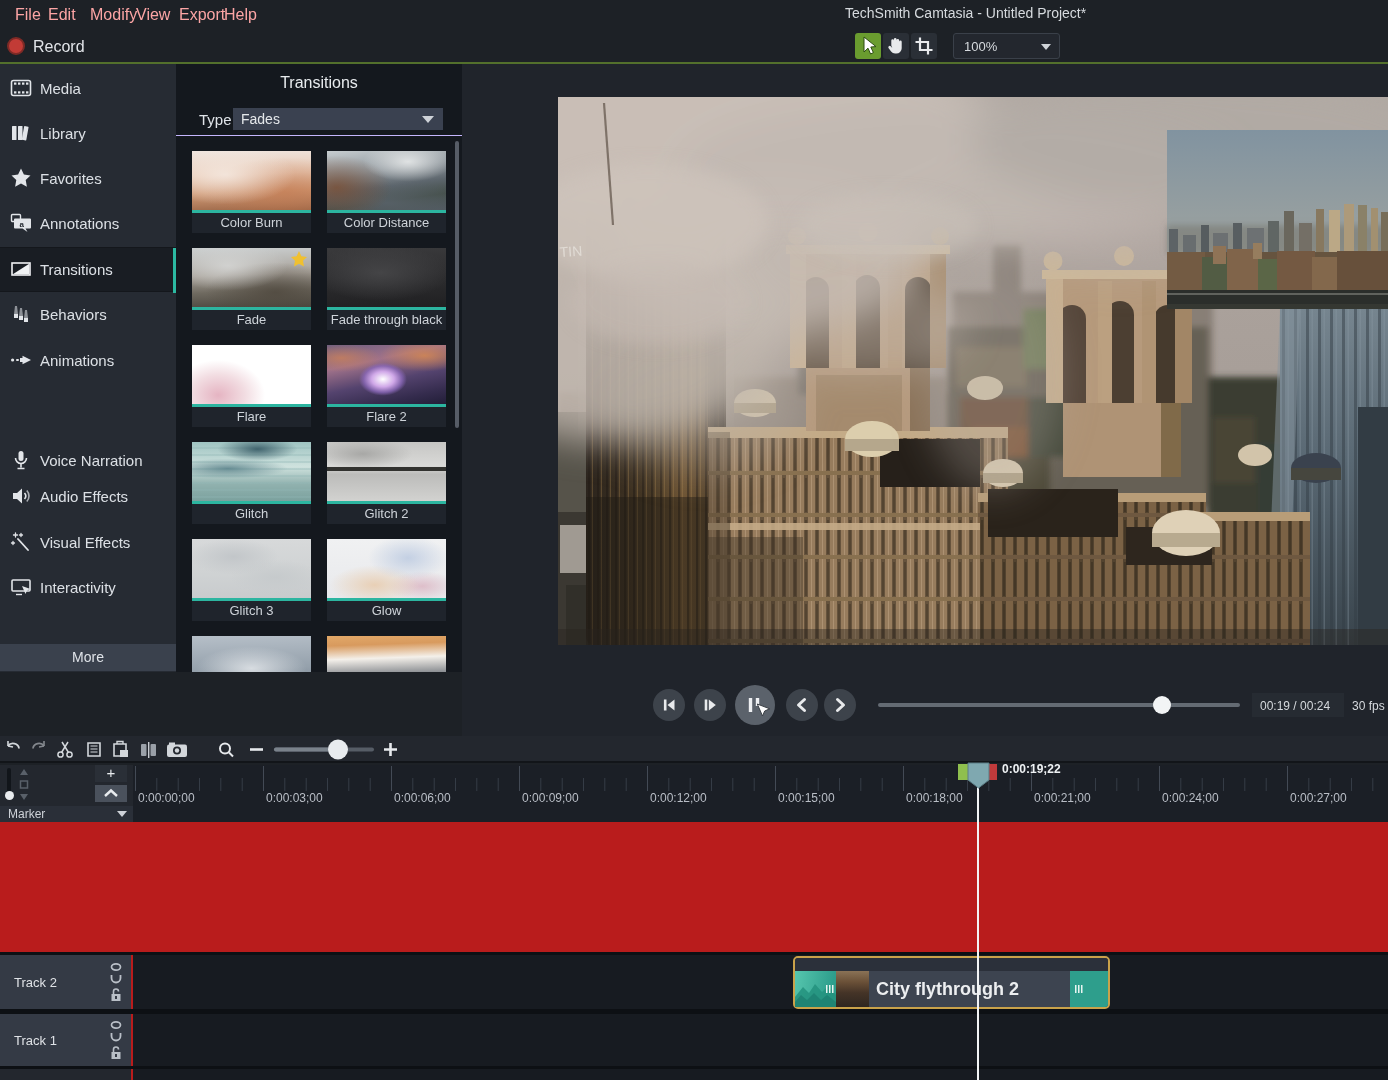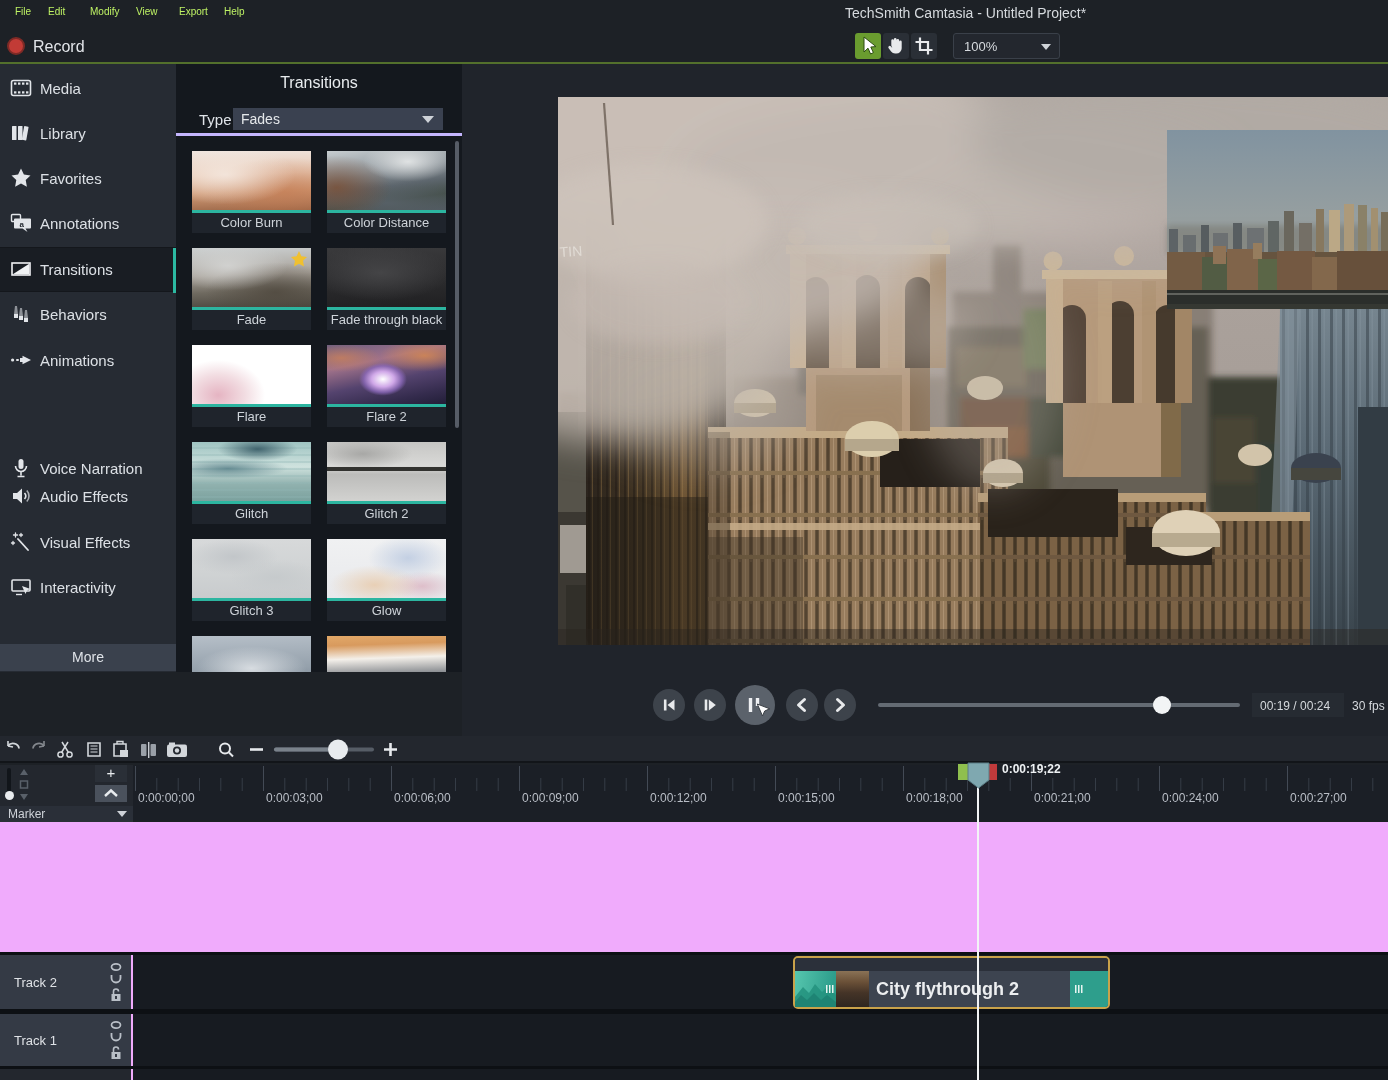--- a/index.html
+++ b/index.html
@@ -1,20 +1,20 @@
 <!DOCTYPE html>
 <html><head>
 <meta charset="utf-8">
 <style>
   * { margin:0; padding:0; box-sizing:border-box; }
   html,body { width:1388px; height:1080px; overflow:hidden; background:#1d2126;
     font-family:"Liberation Sans", sans-serif; }
   .abs { position:absolute; }
   #stage { position:relative; width:1388px; height:1080px; }
-  #menubar { left:0; top:0; width:1168px; height:25px; background:#1d2126; color:#bef264; font-size:10px; }
+  #menubar { left:0; top:0; width:1168px; height:25px; background:#1d2126; color:#fca5a5; font-size:16px; }
   #menubar span { position:absolute; top:6px; }
   #greenline { left:0; top:62px; width:1388px; height:2px; background:#53702c; }
   #rec-circle { left:7px; top:37px; width:18px; height:18px; border-radius:50%; background:#c23b36; border:2px solid #7e2a26; }
   #rec-label { left:33px; top:38px; color:#e2e5e9; font-size:16px; }
   #apptitle { left:845px; top:5px; color:#d6dade; font-size:14px; }
   .toolbtn { top:33px; width:26px; height:26px; border-radius:3px; background:#2a2f36; }
   #tb-sel { left:855px; background:#6a9c2f; }
   #tb-hand { left:883px; }
   #tb-crop { left:911px; }
   #zoomdd { left:953px; top:33px; width:107px; height:26px; background:#23272e; border:1px solid #3a4049; border-radius:3px; color:#d6dade; font-size:13px; }
@@ -22,39 +22,39 @@
   #zoomdd .car { position:absolute; right:8px; top:10px; width:0; height:0; border-left:5px solid transparent; border-right:5px solid transparent; border-top:6px solid #cfd3d8; }
   #sidebar { left:0; top:64px; width:176px; height:608px; background:#262b33; }
   .side-item { position:absolute; left:0; width:176px; height:45px; color:#dce0e5; font-size:15px; }
   .side-item .txt { position:absolute; left:40px; top:14px; }
   .side-item .ic { position:absolute; left:10px; top:11px; width:22px; height:22px; }
   #side-sel { position:absolute; left:0; top:183px; width:176px; height:45px; background:#191d23; border-top:1px solid #14171c; border-bottom:1px solid #14171c; }
   #side-sel .bar { position:absolute; right:0; top:0; width:3px; height:45px; background:#2cb9a2; }
   #more-btn { position:absolute; left:0; top:580px; width:176px; height:27px; background:#3a414d; color:#dfe3e8; font-size:14px; text-align:center; line-height:27px; }
   #panel { left:176px; top:64px; width:286px; height:608px; background:#14181e; overflow:hidden; }
   #panel-hd { position:absolute; left:0; top:0; width:286px; height:38px; background:#14181e; color:#e8ebee; font-size:16px; text-align:center; line-height:38px; }
-  #type-row { position:absolute; left:0; top:38px; width:286px; height:34px; border-bottom:3px solid #c4b5fd; }
+  #type-row { position:absolute; left:0; top:38px; width:286px; height:34px; border-bottom:1px solid #c4b5fd; }
   #type-row .lbl { position:absolute; left:23px; top:9px; color:#dfe3e8; font-size:15px; }
   #type-dd { position:absolute; left:57px; top:6px; width:210px; height:22px; background:#3a4150; color:#e4e7ea; font-size:14px; }
   #type-dd .t { position:absolute; left:8px; top:3px; }
   #type-dd .car { position:absolute; right:9px; top:8px; width:0; height:0; border-left:6px solid transparent; border-right:6px solid transparent; border-top:7px solid #ced2d8; }
   .card { position:absolute; width:125px; }
   .card .img { position:relative; width:119px; height:62px; border-bottom:3px solid #2cb5a0; overflow:hidden; }
   .card .cap { width:119px; height:20px; background:#1f242c; color:#ced3d9; font-size:13px; text-align:center; line-height:20px; }
   #scrollthumb { position:absolute; left:279px; top:77px; width:4px; height:287px; background:#565c66; border-radius:2px; }
   #preview { left:462px; top:64px; width:926px; height:672px; background:#20242b; }
   #video { position:absolute; left:96px; top:33px; width:830px; height:548px; background:#9a948e; }
   .pbtn { position:absolute; border-radius:50%; background:#3d434b; }
   #controls { position:absolute; left:0; top:611px; width:926px; height:61px; }
   .ptime { position:absolute; color:#d5d9dd; font-size:12px; white-space:nowrap; }
   #ttoolbar { left:0; top:736px; width:1388px; height:27px; background:#23272e; border-bottom:2px solid #121519; }
   #tgutter { left:0; top:765px; width:133px; height:41px; background:#23272e; }
   #ruler { left:133px; top:765px; width:1255px; height:57px; background:#1b1f26; }
   #markerrow { left:0; top:806px; width:133px; height:16px; background:#2a2f38; color:#ced2d8; font-size:12px; }
-  #timeline { left:0; top:822px; width:1388px; height:258px; background:#f0abfc; }
+  #timeline { left:0; top:822px; width:1388px; height:258px; background:#b91c1c; }
   .trackhd { position:absolute; left:0; width:131px; background:#343a45; color:#dfe2e6; font-size:13px; }
 </style>
 </head>
 <body>
 <div id="stage">
   <div class="abs" id="menubar">
     <span style="left:15px">File</span>
       <span style="left:48px">Edit</span>
     <span style="left:90px">Modify</span>
       <span style="left:136px">View</span>
@@ -141,21 +141,21 @@
         <svg class="ic" viewBox="0 0 22 22" fill="#e2e5e9">
           <path d="M4 11 h4 v4 h-4 Z"></path>
           <path d="M9 13 h4 v4 h-4 Z"></path>
           <path d="M14 15 h4 v4 h-4 Z"></path>
           <path d="M5 3 l2 0 1 8 h-4 Z" opacity="0.55"></path>
           <path d="M10 5 l2 0 1 8 h-4 Z" opacity="0.55"></path>
           <path d="M15 7 l2 0 1 8 h-4 Z" opacity="0.55"></path>
         </svg>
         <span class="txt">Behaviors</span>
       </div>
-    <div class="side-item" style="top:382px">
+    <div class="side-item" style="top:374px">
         <svg class="ic" viewBox="0 0 22 22" fill="#e2e5e9">
           <rect x="8.5" y="2" width="5" height="10" rx="2.5"></rect>
           <path d="M5.5 9 a5.5 5.5 0 0 0 11 0" fill="none" stroke="#e2e5e9" stroke-width="1.6"></path>
           <path d="M11 14.5 v4 M7.5 19.5 h7" stroke="#e2e5e9" stroke-width="1.6"></path>
         </svg>
         <span class="txt">Voice Narration</span>
       </div>
     <div class="side-item" style="top:410px">
         <svg class="ic" viewBox="0 0 22 22" fill="#e2e5e9">
           <path d="M3 8 h4 l5 -4.5 v15 L7 14 H3 Z"></path>

